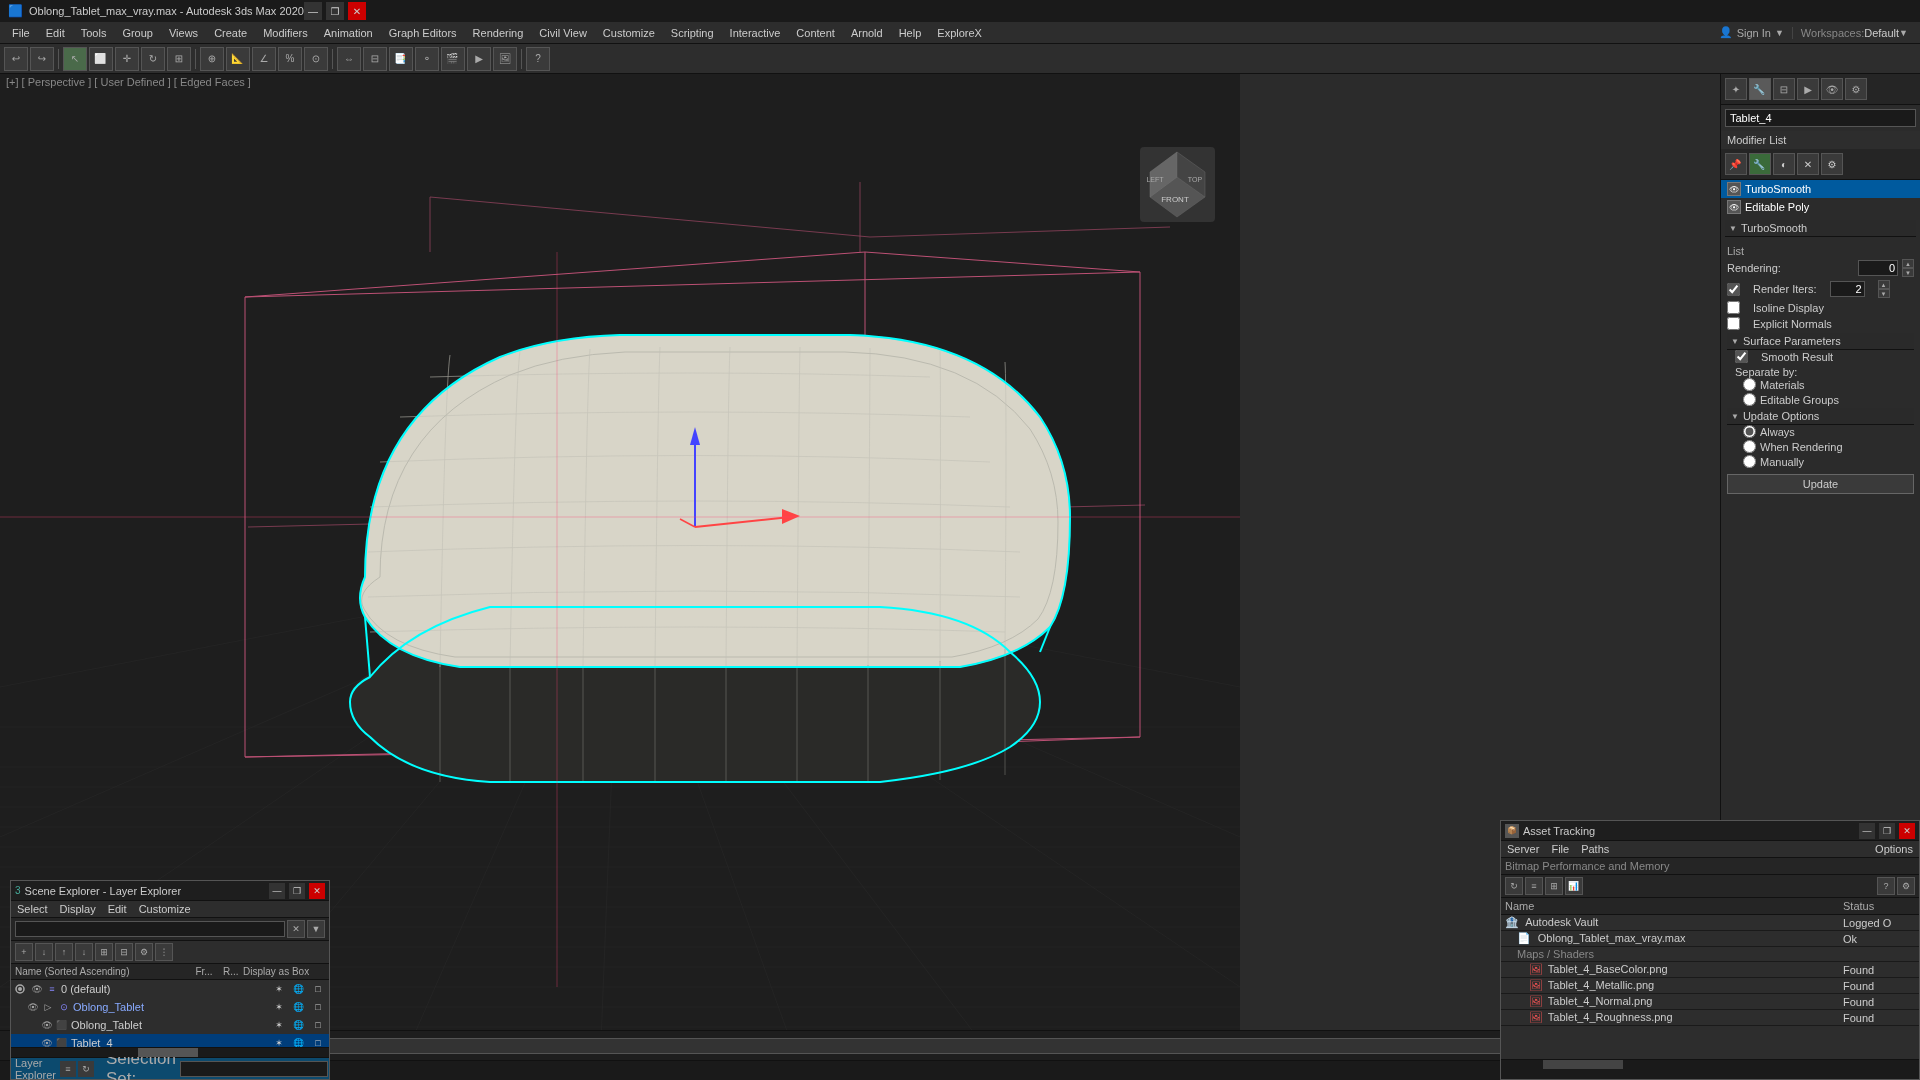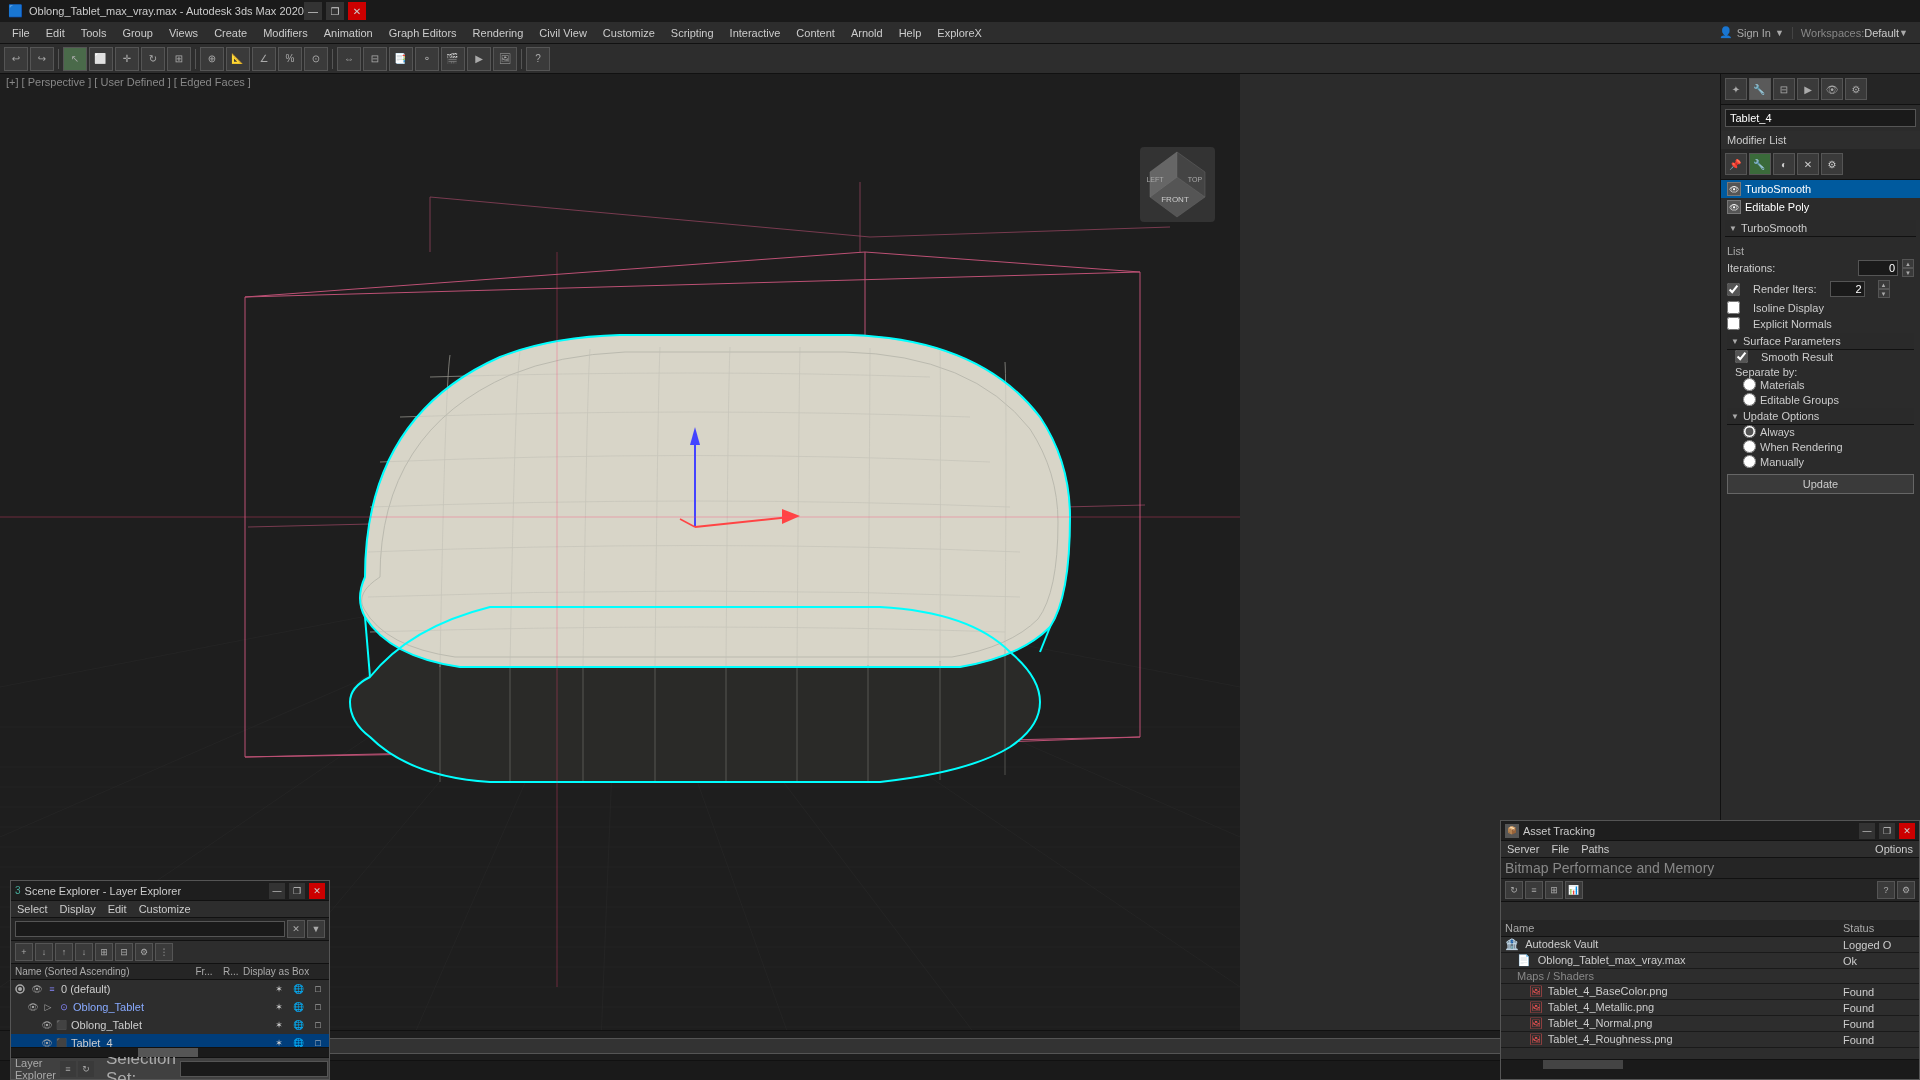--- a/index.html
+++ b/index.html
@@ -343,21 +343,21 @@
       width: 14px; height: 14px;
       display: flex; align-items: center; justify-content: center;
       font-size: 9px; margin-right: 2px;
     }
     .layer-name { font-size: 11px; color: #ccc; flex: 1; }
     .layer-eye { width: 16px; text-align: center; font-size: 9px; color: #aaa; }
     .layer-fr { width: 20px; text-align: center; font-size: 9px; }
     .layer-r { width: 20px; text-align: center; font-size: 9px; }
     .layer-display-icon { width: 18px; text-align: center; font-size: 9px; }
     #layer-explorer-footer {
-      background: #404040;
+      background: #0c4a6e;
       height: 22px;
       display: flex;
       align-items: center;
       padding: 0 4px;
       gap: 4px;
       border-top: 1px solid #111;
     }
     .le-footer-label { font-size: 11px; color: #aaa; }
     .le-footer-icons { display: flex; gap: 2px; }
     .le-footer-icon {
@@ -499,21 +499,20 @@
     #asset-tracking-content {
       display: flex;
       flex-direction: column;
       height: calc(100% - 20px);
       overflow: hidden;
     }
 
     .asset-table-wrapper {
       flex: 1;
       overflow-y: auto;
-      margin-top: 18px;
     }
 
     .le-search-bar {
       display: flex;
       align-items: center;
       padding: 2px 4px;
       background: #252525;
       border-bottom: 1px solid #111;
       gap: 2px;
     }
@@ -927,21 +926,21 @@
     <div class="settings-section-header">
       <span>TurboSmooth</span>
     </div>
 
     <div class="settings-body">
       
       <div class="section-subheader">List</div>
 
       
       <div class="setting-row">
-        <span class="setting-label">Iterations:</span>
+        <span class="setting-label">Rendering:</span>
         <input class="setting-value" type="text" value="0" style="">
         <div class="setting-spinner">
           <div class="spin-btn">▲</div>
           <div class="spin-btn">▼</div>
         </div>
       </div>
 
       
       <div class="checkbox-row">
         <input type="checkbox" id="render-iters-cb" checked="" style="">
@@ -1129,21 +1128,21 @@
 
   <div id="asset-tracking-content">
     <div id="asset-tracking-menubar">
       <span class="at-menu-item">Server</span>
       <span class="at-menu-item">File</span>
       <span class="at-menu-item">Paths</span>
       <span style="flex:1;"></span>
       <span class="at-menu-item">Options</span>
     </div>
 
-    <div style="padding:2px 4px;background:#252525;border-bottom:1px solid #111;font-size:14px;color:#888;">
+    <div style="padding:2px 4px;background:#252525;border-bottom:1px solid #111;font-size:11px;color:#888;">
       <span>Bitmap Performance and Memory</span>
     </div>
 
     <div id="asset-tracking-toolbar">
       <div class="at-tb-btn">↻</div>
       <div class="at-tb-btn">≡</div>
       <div class="at-tb-btn">⊞</div>
       <div class="at-tb-btn">📊</div>
       <div style="flex:1;"></div>
       <div class="at-tb-btn">?</div>

